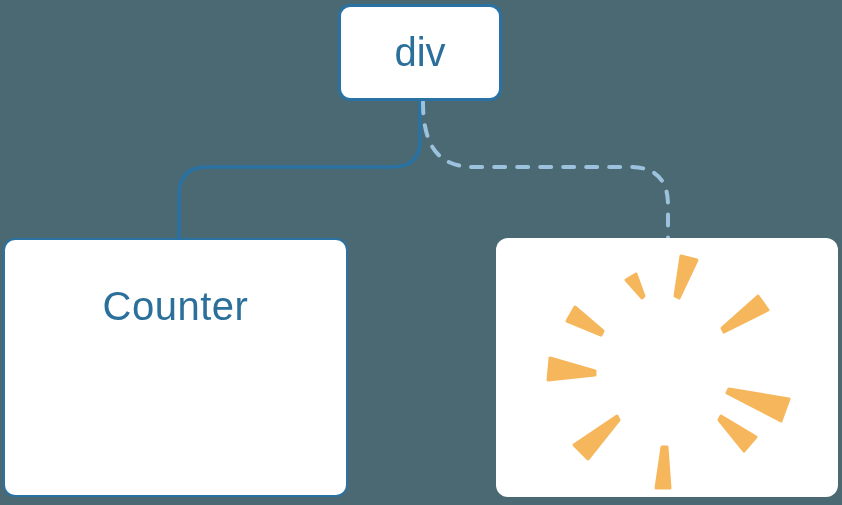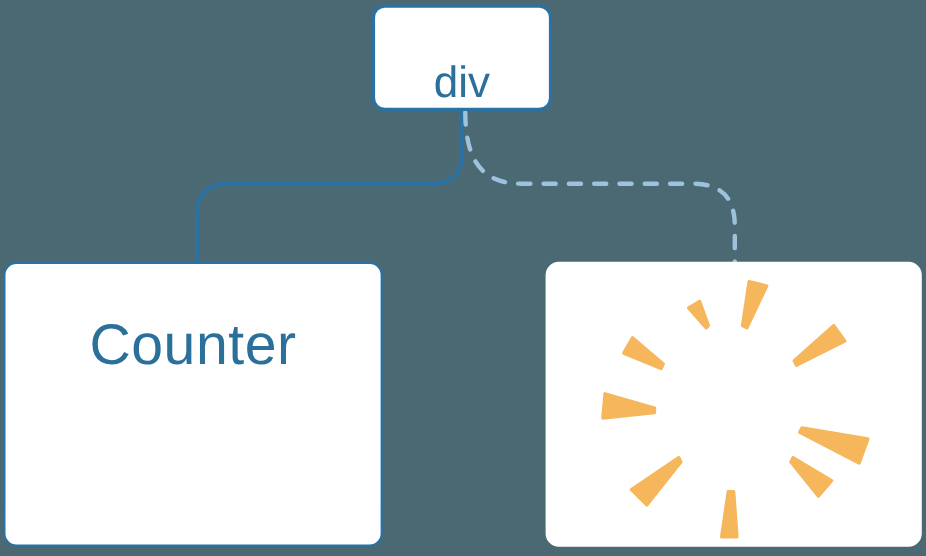--- a/index.html
+++ b/index.html
@@ -33,21 +33,21 @@
   }
   .node-root {
     position: absolute;
     left: 338px; top: 4px;
     width: 164px; height: 97px;
     box-sizing: border-box;
     background: var(--card-fill, #ffffff);
     border: 3px solid var(--edge-solid, #2a72a3);
     border-radius: 12px;
     display: flex;
-    align-items: flex-end;
+    align-items: center;
     justify-content: center;
     font-size: 40px;
     color: var(--text-blue, #2b6f9b);
   }
   .card {
     position: absolute;
     top: 238px;
     height: 259px;
     box-sizing: border-box;
     background: var(--card-fill, #ffffff);
@@ -59,21 +59,21 @@
     border: 2px solid var(--edge-solid, #2a72a3);
   }
   .card-removed {
     left: 496px;
     width: 342px;
   }
   .card-title {
     position: absolute;
     top: 44px; left: 0; right: 0;
     text-align: center;
-    font-size: 52px;
+    font-size: 40px;
     font-weight: 500;
     letter-spacing: 0.5px;
     color: var(--text-blue, #2b6f9b);
   }
   .state-pill {
     position: absolute;
     left: 37px; top: 119px;
     width: 272px; height: 101px;
     box-sizing: border-box;
     border: 2px solid var(--state-purple, #5e5ed8);

